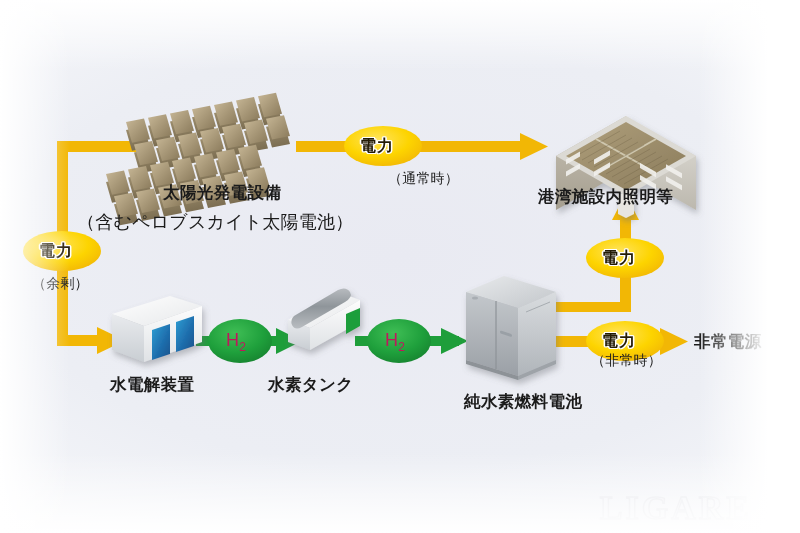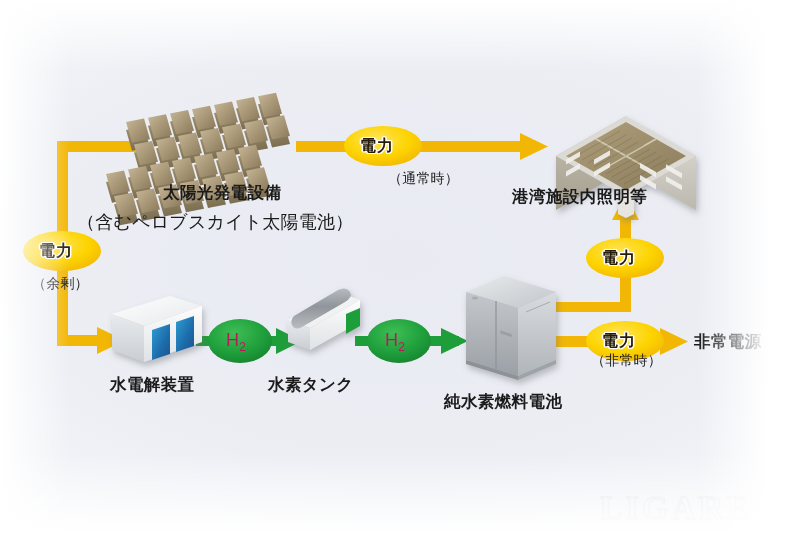--- a/index.html
+++ b/index.html
@@ -391,27 +391,27 @@
 
   <div class="badge-text" style="left:602px;top:331px;">電力</div>
   <div class="lbl lbl-note" style="left:591px;top:352px;">（非常時）</div>
 
   <div class="h2-text" style="left:226px;top:330px;">H<sub>2</sub></div>
   <div class="h2-text" style="left:385px;top:330px;">H<sub>2</sub></div>
 
   <div class="lbl lbl-main" style="left:135px;top:182px;margin-left:28px;">太陽光発電設備</div>
   <div class="lbl lbl-sub" style="left:77px;top:210px;">（含むペロブスカイト太陽電池）</div>
 
-  <div class="lbl lbl-main" style="left:512px;top:186px;">港湾施設内照明等</div>
+  <div class="lbl lbl-main" style="left:538px;top:186px;">港湾施設内照明等</div>
 
   <div class="lbl lbl-main" style="left:268px;top:374px;">水素タンク</div>
 
   <div class="lbl lbl-main" style="left:110px;top:374px;">水電解装置</div>
 
-  <div class="lbl lbl-main" style="left:444px;top:391px;">純水素燃料電池</div>
+  <div class="lbl lbl-main" style="left:464px;top:391px;">純水素燃料電池</div>
 
   <div class="lbl lbl-main" style="left:694px;top:331px;">非常電源</div>
 
   <div class="wm">LIGARE</div>
 
   <div class="bg-fade-t"></div>
   <div class="bg-fade-b"></div>
   <div class="bg-fade-l"></div>
   <div class="bg-fade-r"></div>
 </div>

